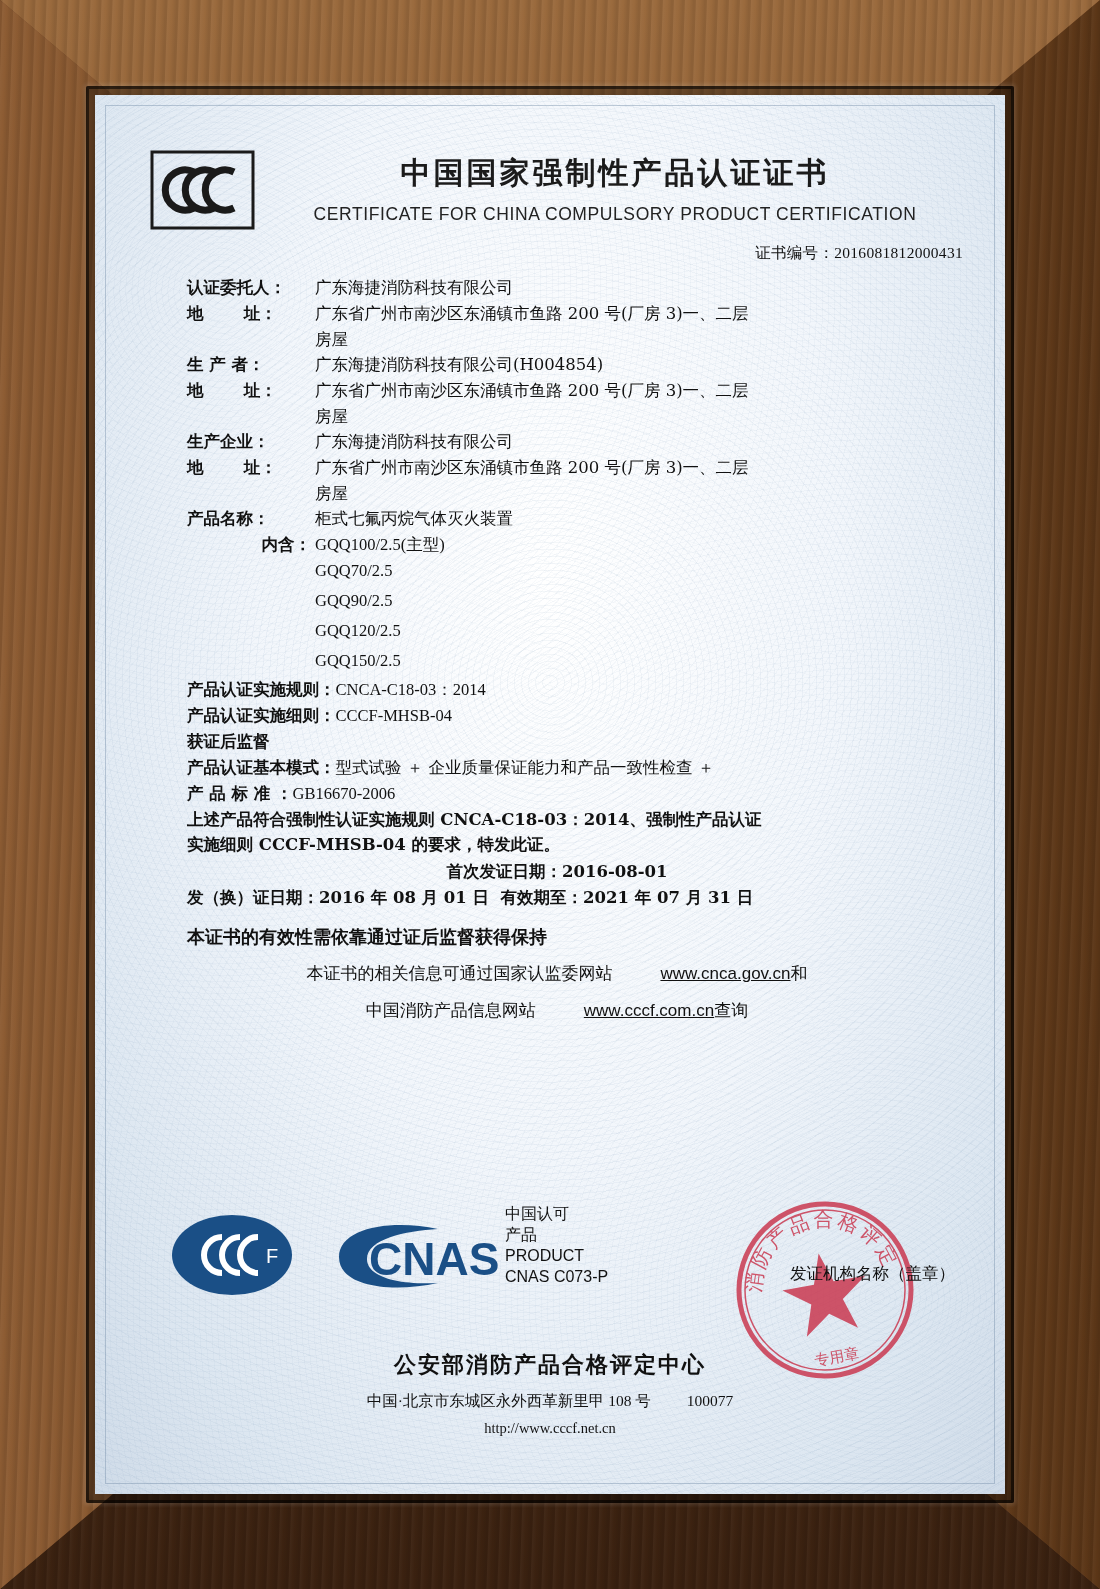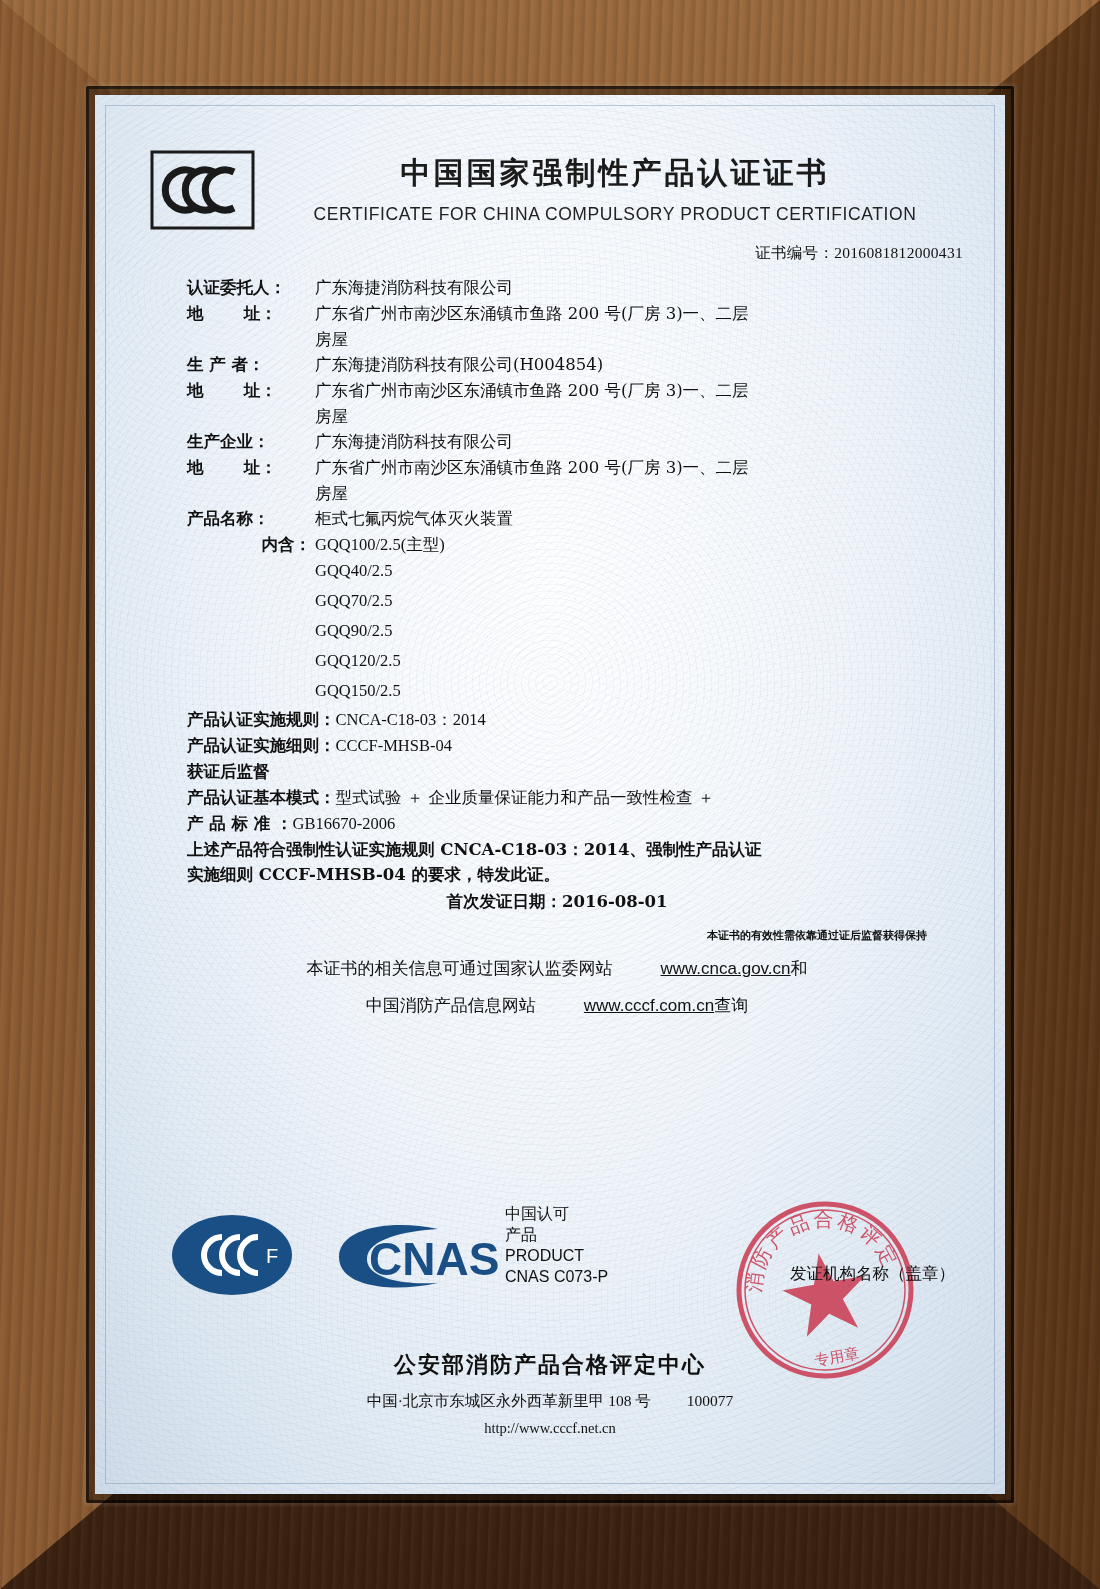--- a/index.html
+++ b/index.html
@@ -223,23 +223,23 @@
     font-weight: 700;
     margin-top: 4px;
   }
   .dates {
     font-family: "DejaVu Serif", "Liberation Serif", serif;
     font-size: 16.5px;
     font-weight: 700;
     margin-top: 4px;
   }
   .validity {
-    text-align: right;
-    font-family: "DejaVu Serif", "Liberation Serif", serif;
-    font-size: 11px;
+    text-align: left;
+    font-family: "DejaVu Serif", "Liberation Serif", serif;
+    font-size: 18px;
     font-weight: 700;
     margin-top: 16px;
   }
   .info-line {
     text-align: center;
     font-family: "Liberation Sans", sans-serif;
     font-size: 17px;
     margin-top: 14px;
     color: #111;
   }
@@ -402,21 +402,20 @@
         <div class="lbl">产品名称：</div>
         <div class="val cn">柜式七氟丙烷气体灭火装置</div>
       </div>
 
 
       <div class="inc-row">
         <div class="inc-lbl">内含：</div>
         <div class="val">GQQ100/2.5(主型)</div>
       </div>
       <div class="unit-list">
-        <div class="u">GQQ40/2.5</div>
         <div class="u">GQQ70/2.5</div>
         <div class="u">GQQ90/2.5</div>
         <div class="u">GQQ120/2.5</div>
         <div class="u">GQQ150/2.5</div>
       </div>
 
       <div class="para">
         <span>产品认证实施规则：</span><span style="font-weight:400;font-family:'Liberation Serif',serif;">CNCA-C18-03：2014</span>
       </div>
 
@@ -433,20 +432,23 @@
         <span>产  品  标  准 ：</span><span style="font-weight:400;font-family:'Liberation Serif',serif;">GB16670-2006</span>
       </div>
 
       <div class="para">上述产品符合强制性认证实施规则 CNCA-C18-03：2014、强制性产品认证</div>
       <div class="para">实施细则 CCCF-MHSB-04 的要求，特发此证。</div>
 
       <div class="center-line">
         <span>首次发证日期：</span><span>2016-08-01</span>
       </div>
 
+      <div class="dates">
+        <span>发（换）证日期：</span><span>2016 年 08 月 01 日</span>&nbsp;&nbsp;<span>有效期至：</span><span>2021 年 07 月 31 日</span>
+      </div>
 
       <div class="validity">本证书的有效性需依靠通过证后监督获得保持</div>
 
       <div class="info-line">
         <span>本证书的相关信息可通过国家认监委网站</span><span class="lnk">www.cnca.gov.cn</span><span>和</span>
       </div>
       <div class="info-line">
         <span>中国消防产品信息网站</span><span class="lnk">www.cccf.com.cn</span><span>查询</span>
       </div>
 

